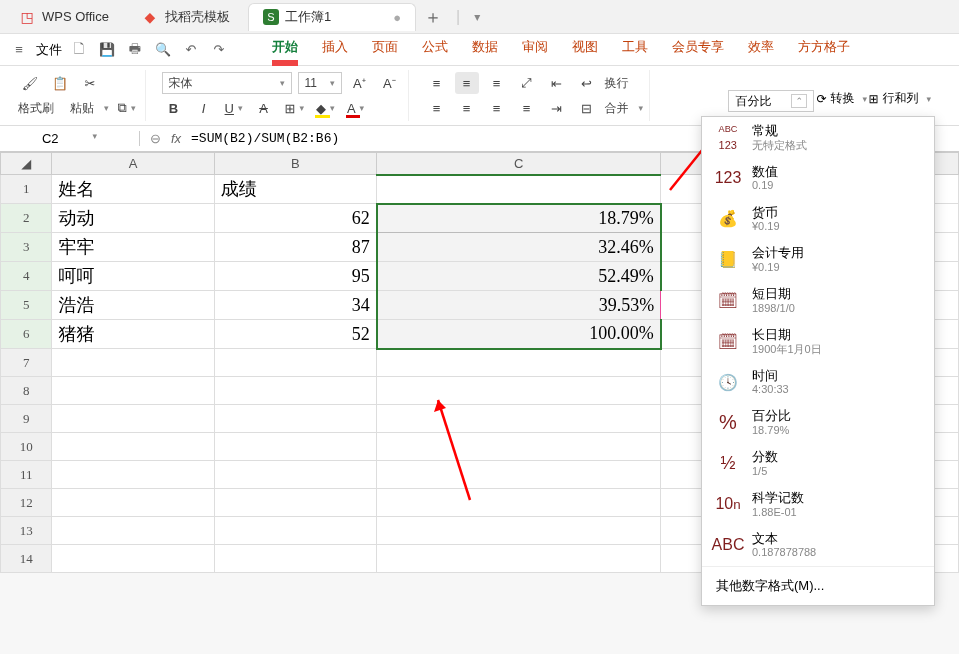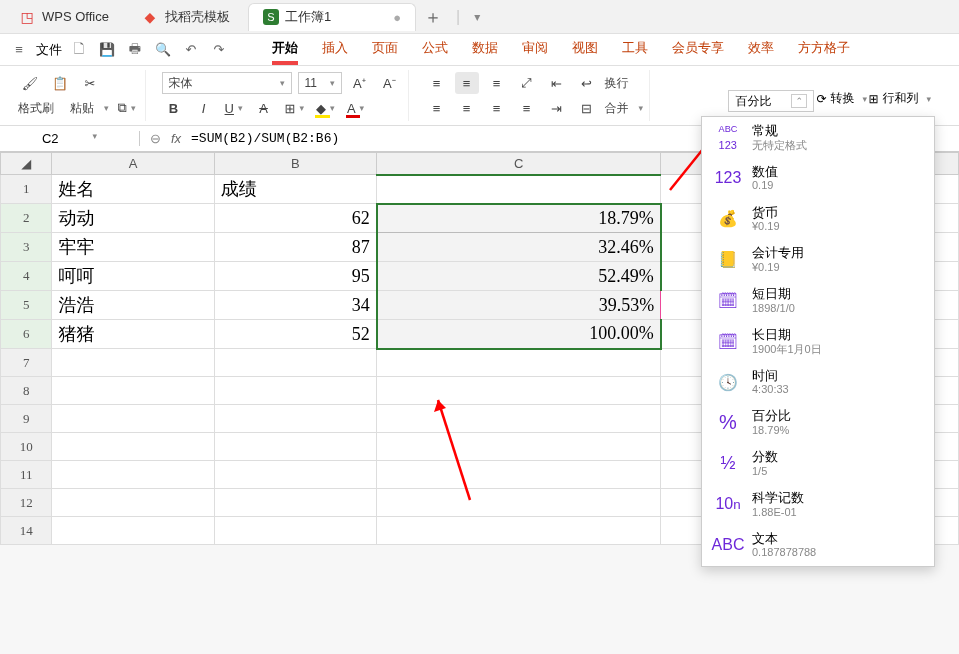--- a/index.html
+++ b/index.html
@@ -11,21 +11,21 @@
 .title-tab.active { background: #fff; border: 1px solid #ddd; border-bottom: none; }
 .icon-sq { width: 18px; display: inline-flex; align-items: center; justify-content: center; font-size: 14px; }
 .add-tab { width: 26px; height: 26px; display: flex; align-items: center; justify-content: center; font-size: 18px; color: #666; }
 
 
 .menu-bar { display: flex; align-items: center; height: 32px; background: #fff; border-bottom: 1px solid #e0e0e0; padding-left: 8px; font-size: 13px; gap: 2px; }
 .menu-left { display: flex; align-items: center; gap: 6px; }
 .mini-ico { width: 22px; height: 22px; display: flex; align-items: center; justify-content: center; color: #666; }
 .menu-tabs { display: flex; gap: 24px; margin-left: 40px; }
 .menu-tab { color: #c2410c; padding: 4px 0; }
-.menu-tab.active { color: #000000; font-weight: 600; border-bottom: 4px solid #ef4444; }
+.menu-tab.active { color: #15803d; font-weight: 600; border-bottom: 6px solid #ef4444; }
 
 
 .ribbon { display: flex; height: 60px; background: #fff; border-bottom: 1px solid #ddd; padding: 4px 12px; gap: 10px; align-items: center; font-size: 12px; color: #444; position: relative; }
 .rgroup { display: flex; flex-direction: column; gap: 3px; padding: 0 6px; border-right: 1px solid #eee; height: 100%; justify-content: center; }
 .rrow { display: flex; gap: 6px; align-items: center; }
 .rbtn { min-width: 24px; height: 22px; display: flex; align-items: center; justify-content: center; border: none; background: transparent; font-size: 13px; color: #444; padding: 0 3px; }
 .rcombo { height: 22px; border: 1px solid #ccc; background: #fff; display: flex; align-items: center; padding: 0 6px; font-size: 12px; }
 .carets { color: #888; font-size: 9px; margin-left: 4px; }
 
 
@@ -47,21 +47,21 @@
 .col-D { width: 160px; }
 .col-E { width: 60px; }
 .rsel { background: #e6f2e6 !important; }
 .sel-cell { background: #f3f3f3; }
 .numcell { text-align: right; font-family: "Courier New", monospace; }
 th.col-C { border-bottom: 2px solid #2e7d32 !important; color: #2e7d32; font-weight: 600; }
 
 
 .fmt-panel { position: absolute; right: 24px; top: 116px; width: 234px; background: #fff; border: 1px solid #ccc; box-shadow: 0 4px 12px rgba(0,0,0,.18); z-index: 100; font-size: 13px; }
 .fmt-item { display: flex; align-items: center; gap: 10px; padding: 6px 12px; }
-.fmt-ico { width: 28px; height: 24px; display: flex; align-items: center; justify-content: center; font-size: 16px; color: #6d28d9; }
+.fmt-ico { width: 28px; height: 24px; display: flex; align-items: center; justify-content: center; font-size: 16px; color: #7f1d1d; }
 .fmt-txt { display: flex; flex-direction: column; line-height: 1.2; }
 .fmt-sub { font-size: 11px; color: #888; }
 .fmt-footer { border-top: 1px solid #eee; padding: 10px 14px; font-size: 13px; }
 .fmt-header-btn { position: absolute; right: 145px; top: 90px; border: 1px solid #ccc; background: #fff; height: 22px; display: flex; align-items: center; padding: 0 6px; font-size: 12px; gap: 4px; }
 .rows-cols-btn { position: absolute; right: 28px; top: 90px; display: flex; align-items: center; gap: 4px; font-size: 12px; }
 .convert-btn { position: absolute; right: 92px; top: 90px; display: flex; align-items: center; gap: 4px; font-size: 12px; }
 
 
 .arrow { position: absolute; pointer-events: none; }
 .arrow svg line { stroke: #ff0000; stroke-width: 2.5; }
@@ -322,20 +322,28 @@
         </tr>
   <tr>
           <td class="rowhead">12</td>
           <td></td>
           <td></td>
           <td></td>
           <td></td>
           <td></td>
         </tr>
   <tr>
+          <td class="rowhead">13</td>
+          <td></td>
+          <td></td>
+          <td></td>
+          <td></td>
+          <td></td>
+        </tr>
+  <tr>
           <td class="rowhead">14</td>
           <td></td>
           <td></td>
           <td></td>
           <td></td>
           <td></td>
         </tr>
 </tbody>
     </table>
 </div>
@@ -413,20 +421,21 @@
         <span class="fmt-sub">1.88E-01</span>
       </div>
   </div>
   <div class="fmt-item">
     <div class="fmt-ico">ABC</div>
     <div class="fmt-txt">
         <span>文本</span>
         <span class="fmt-sub">0.187878788</span>
       </div>
   </div>
+  <div class="fmt-footer"><span>其他数字格式(M)...</span></div>
 </div>
 
 <div class="arrow" style="left:660px;top:110px;">
   <svg width="100" height="100">
       <line x1="10" y1="80" x2="68" y2="8"></line>
       <polygon points="68,8 58,13 65,20"></polygon>
     </svg>
 </div>
 <div class="arrow" style="left:420px;top:390px;">
   <svg width="80" height="120">

